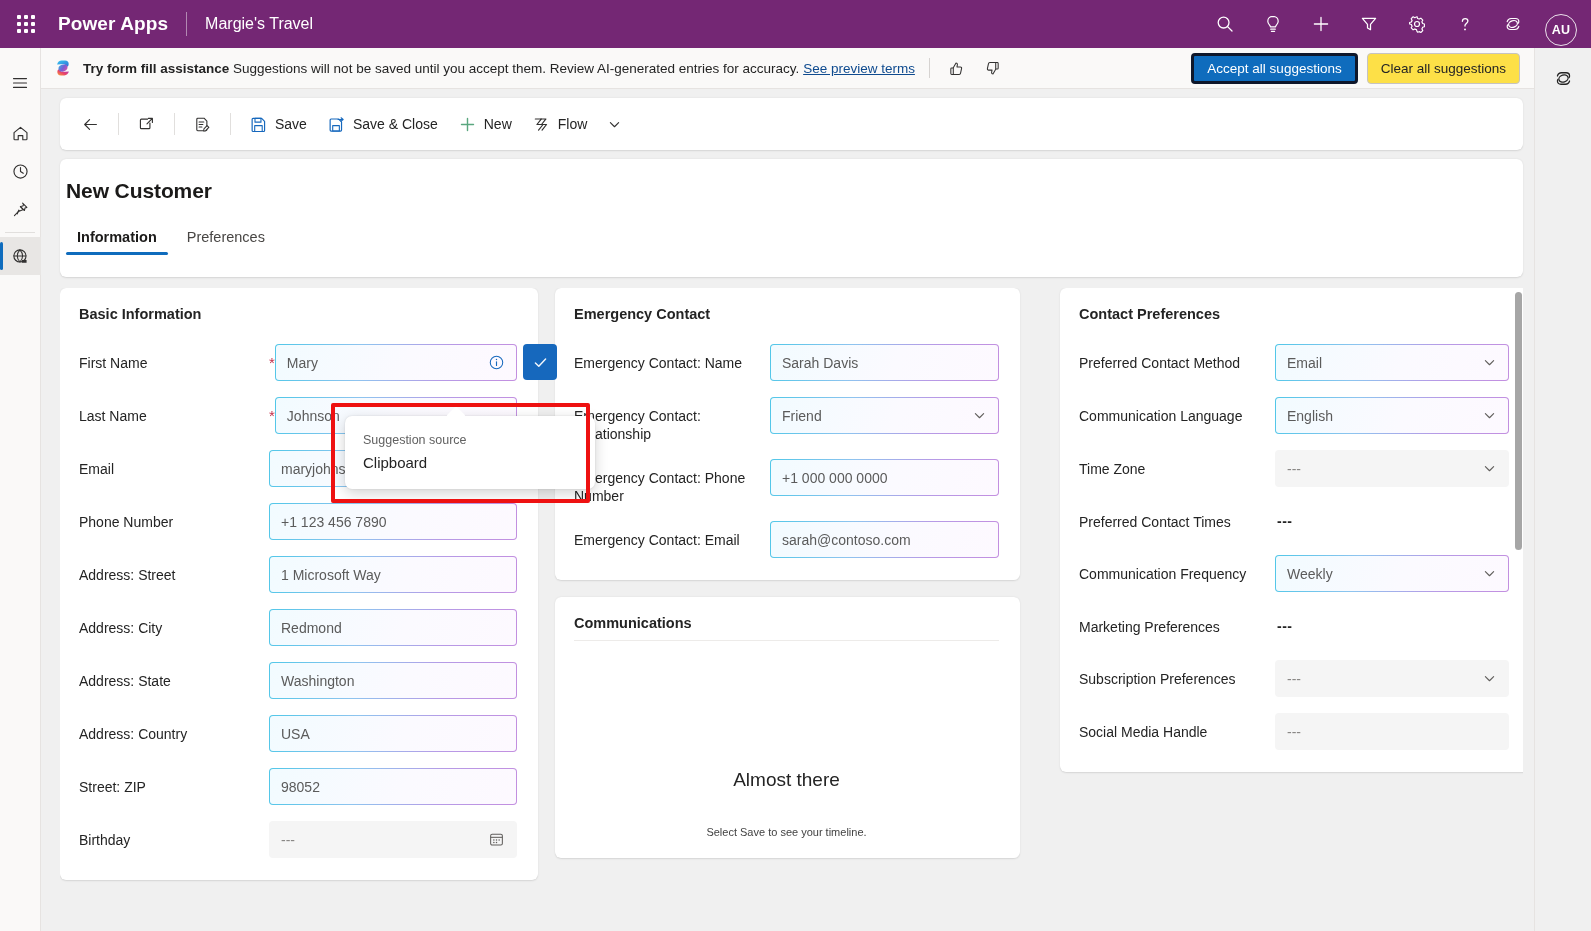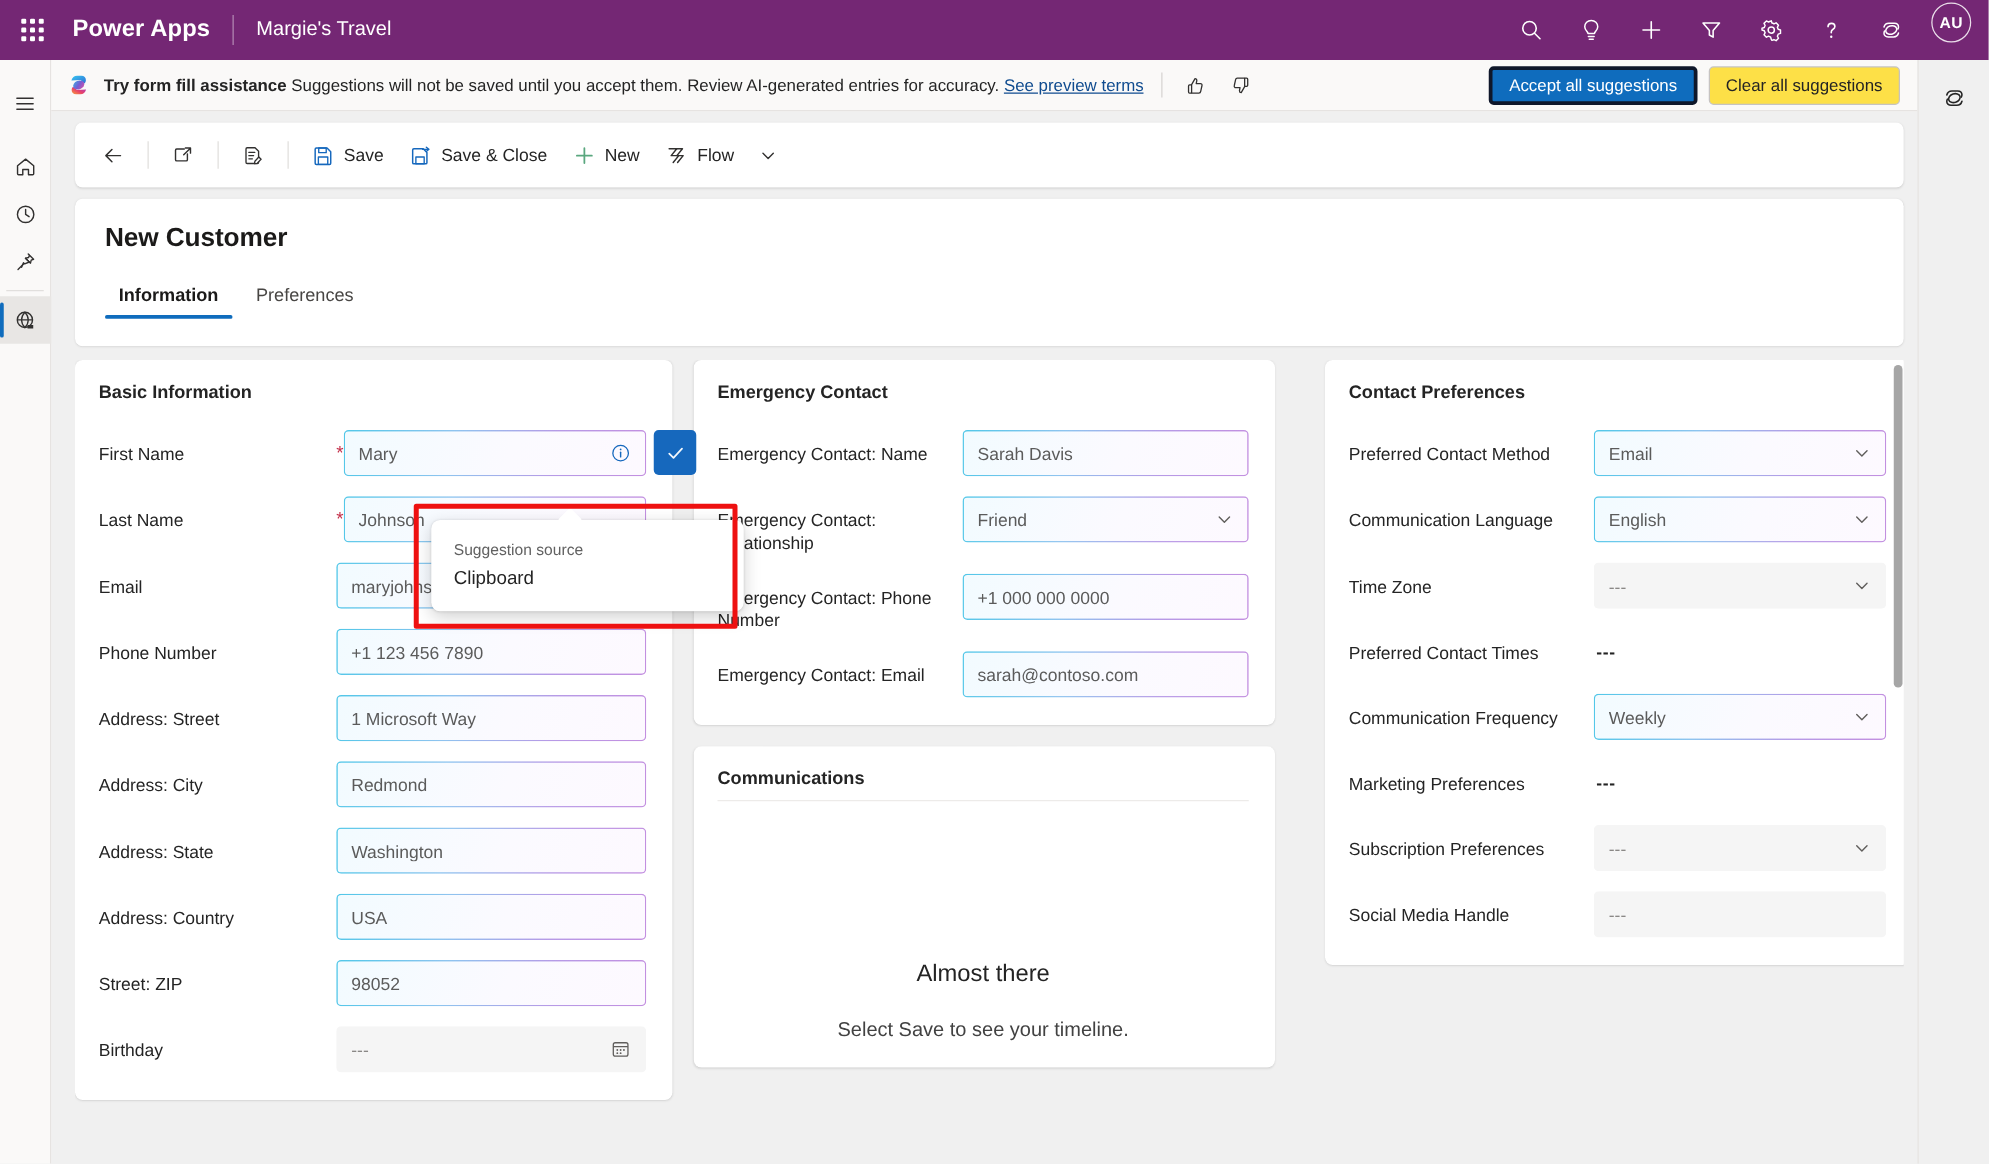--- a/index.html
+++ b/index.html
@@ -40,21 +40,21 @@
     margin-left: 10px; letter-spacing: .1px;
     cursor: pointer;
   }
   .brand-div {
     width: 1px; height: 24px; background: rgba(255,255,255,.45);
     margin: 0 18px;
   }
   .appname { color: #fff; font-size: 16px; font-weight: 400; cursor: pointer; }
   .appbar-right {
     margin-left: auto;
-    display: flex; align-items: flex-start; gap: 4px;
+    display: flex; align-items: flex-end; gap: 4px;
   }
   .abtn {
     width: 44px; height: 44px;
     display: flex; align-items: center; justify-content: center;
     cursor: pointer; border-radius: 4px;
   }
   .abtn svg { display: block; }
   .avatar {
     width: 32px; height: 32px; border-radius: 50%;
     border: 1.5px solid rgba(255,255,255,.85);
@@ -181,21 +181,21 @@
   }
   .cmd-sep { width: 1px; height: 22px; background: #e1dfdd; margin: 0 7px; }
 
   
   .formcard {
     background: #fff;
     border-radius: 6px;
     margin-top: 9px;
     flex: 0 0 118px;
     box-shadow: 0 .6px 1.8px rgba(0,0,0,.10), 0 .15px .45px rgba(0,0,0,.07);
-    padding: 20px 24px 0 24px;
+    padding: 20px 24px 0 6px;
     display: flex; flex-direction: column;
   }
   .form-title {
     font-size: 21px; font-weight: 600; color: #1b1a19;
     letter-spacing: -.1px;
   }
   .tabs { display: flex; gap: 8px; margin-top: 21px; }
   .tab {
     font-size: 14.5px; color: #484644;
     padding: 5px 11px 10px 11px;
@@ -344,21 +344,21 @@
     pointer-events: none;
   }
 
   
   .timeline-empty {
     display: flex; flex-direction: column;
     align-items: center; justify-content: center;
     padding-top: 128px; padding-bottom: 20px;
   }
   .tl-title { font-size: 19px; color: #242424; }
-  .tl-sub { font-size: 16px; color: #424242; margin-top: 25px; }
+  .tl-sub { font-size: 11px; color: #424242; margin-top: 35px; }
 
   
   .vscroll {
     position: absolute;
     right: 1px; top: 4px;
     width: 7px; height: 428px;
     background: transparent;
     z-index: 30;
   }
   .vscroll .thumb {

